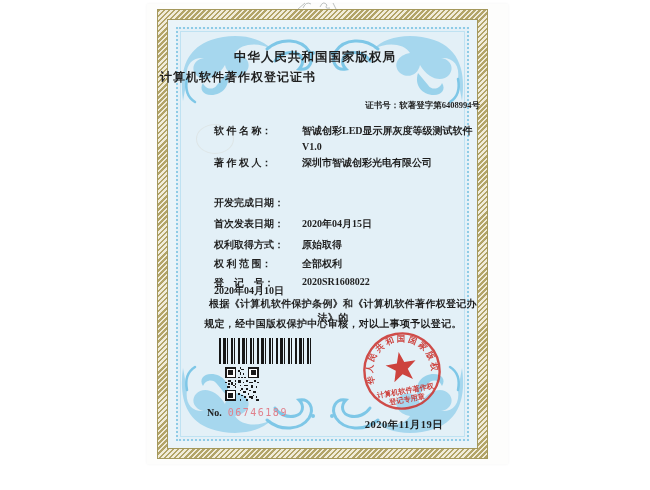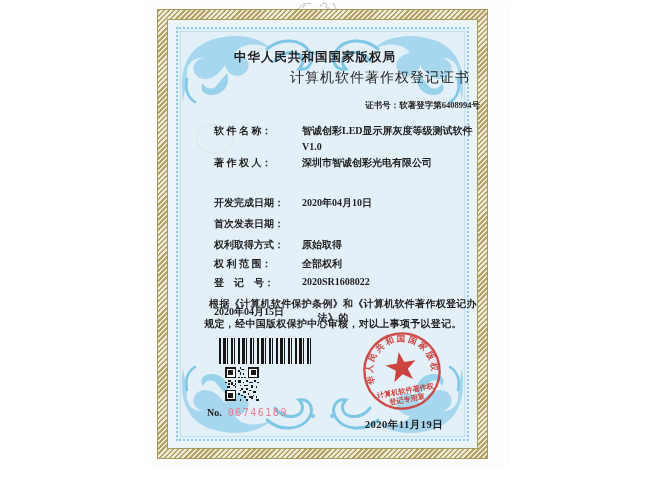--- a/index.html
+++ b/index.html
@@ -30,30 +30,30 @@
   .flourish { position:absolute; width:140px; height:75px; z-index:3; }
   .fl-tl { left:177px; top:29px; }
   .fl-tr { left:328px; top:29px; transform:scaleX(-1); }
   .fl-bl { left:177px; top:365px; transform:scaleY(-1); }
   .fl-br { left:328px; top:365px; transform:scale(-1,-1); }
 
   .txt { position:absolute; z-index:6; color:#1f1f1f;text-align:center; }
 
   .authority { left:165px; top:49px; width:300px; text-align:center;
                font-size:12.5px; font-weight:bold; letter-spacing:1px; }
-  .cert-title { left:160px; top:69px; width:310px; text-align:right;
-                font-size:14px; font-weight:normal; letter-spacing:1px; }
+  .cert-title { left:160px; top:69px; width:310px; text-align:left;
+                font-size:12px; font-weight:bold; letter-spacing:1px; }
   .cert-no { left:180px; top:100px; width:300px; text-align:right;
              font-size:8.5px; font-weight:bold; }
 
   .row { position:absolute; left:182px; display:flex; z-index:6;
          font-size:10px; font-weight:bold; color:#1f1f1f;padding-left:32px; }
   .row .lbl { width:88px; flex:0 0 88px; }
   .row .val { white-space:nowrap; }
-  .r0 { top:124px; } .r1 { top:156px; } .r2 { top:196px; } .r3 { top:217px;flex-direction:column; }
+  .r0 { top:124px; } .r1 { top:156px; } .r2 { top:196px;flex-direction:column; } .r3 { top:217px; }
   .r4 { top:238px; } .r5 { top:257px; } .r6 { top:276px; }
   .val2 { margin-top:3px; }
 
   .stmt1 { left:182px; top:297px; width:302px; font-size:10px; font-weight:600;
            text-indent:20px; letter-spacing:.3px; }
   .stmt2 { left:182px; top:317px; width:302px; font-size:10px; font-weight:600;
            letter-spacing:.3px; }
 
   .barcode { position:absolute; left:219px; top:338px; width:92px; height:26px; z-index:6;
              background:repeating-linear-gradient(90deg,

